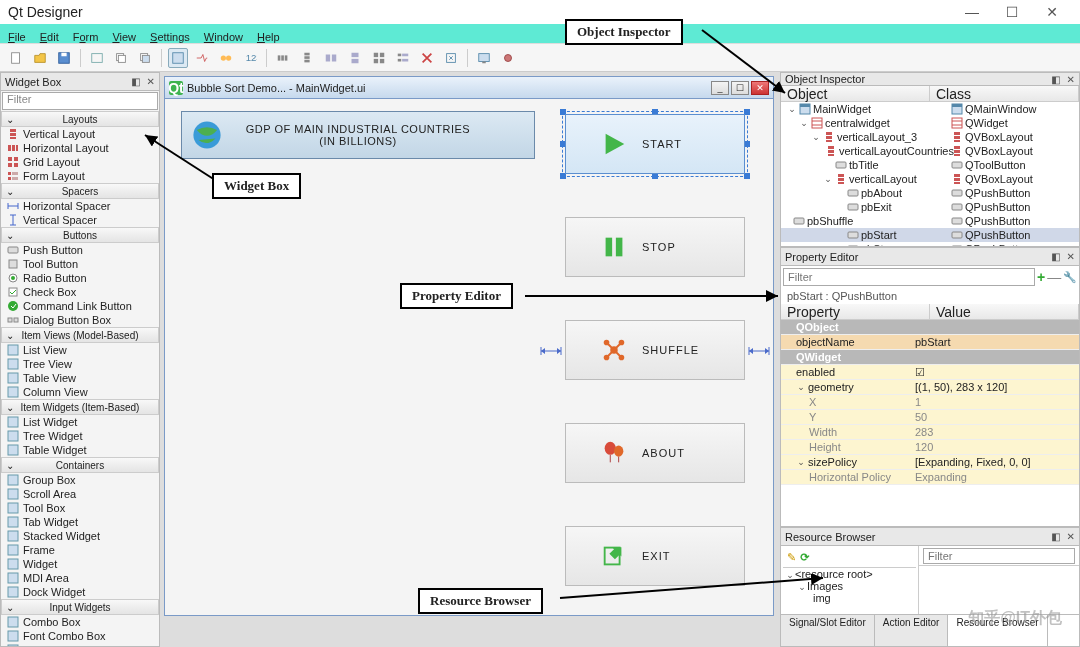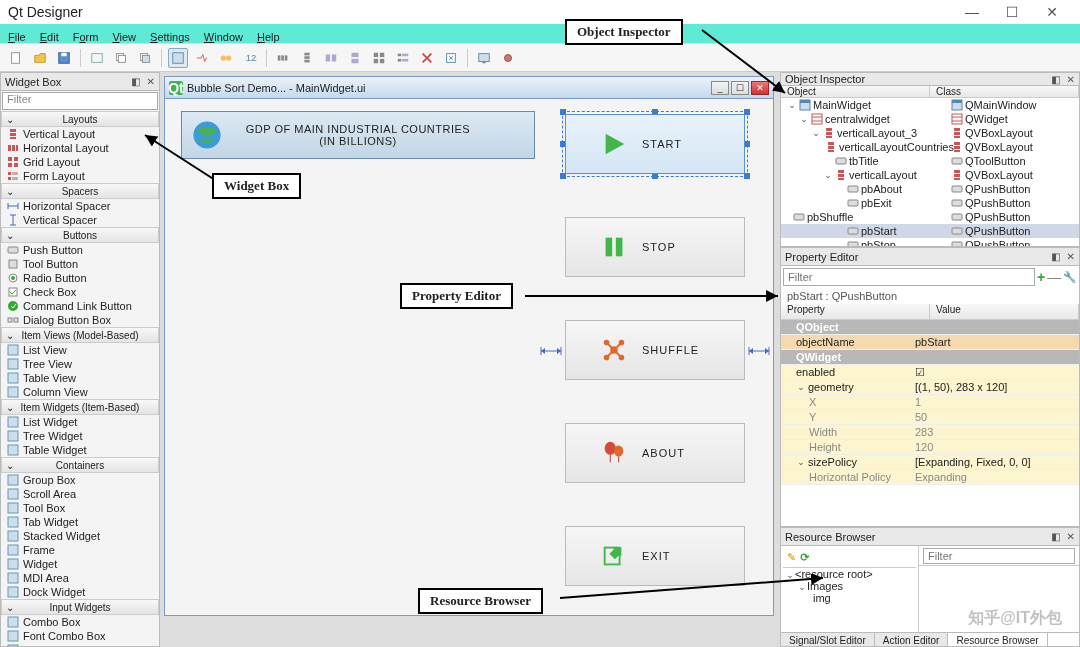--- a/index.html
+++ b/index.html
@@ -36,21 +36,21 @@
 .titlecard{position:absolute;left:16px;top:12px;width:354px;height:48px;background:linear-gradient(#dce9f3,#c2d6e6);border:1px solid #6b8aaa;display:flex;flex-direction:column;align-items:center;justify-content:center;font-family:Georgia,serif;font-size:13px;color:#2a4a6a;letter-spacing:0.5px}
 .titlecard .globe{position:absolute;left:8px;top:6px;width:34px;height:34px}
 .bigbtn{position:absolute;left:400px;width:180px;height:60px;border:1px solid #bbb;background:linear-gradient(#f6f6f6,#e6e6e6);display:flex;align-items:center;gap:14px;padding-left:34px;font-family:Georgia,serif;font-size:14px;color:#555;letter-spacing:1px}
 .bigbtn.sel{border:1px solid #5a8ed0;background:linear-gradient(#e8f2fb,#d4e6f5)}
 .bigbtn .bi{width:28px;height:28px}
 .selhandles{position:absolute;border:1px dashed #3a7bd5}
 .selhandles i{position:absolute;width:6px;height:6px;background:#3a7bd5}
 .right{width:300px;display:flex;flex-direction:column}
 .tree{flex:0 0 175px;overflow:hidden;background:#fff}
 .tree-hd{display:flex;height:16px;border-bottom:1px solid #ccc}
-.tree-hd span{flex:1;padding-left:6px;background:linear-gradient(#f8f8f8,#e8e8e8);border-right:1px solid #ccc;font-size:10px}
+.tree-hd span{flex:1;padding-left:6px;background:linear-gradient(#f8f8f8,#e8e8e8);border-right:1px solid #ccc;font-size:14px}
 .trow{display:flex;height:14px;align-items:center}
 .trow .c1{width:170px;display:flex;align-items:center;gap:2px}
 .trow .c2{flex:1;display:flex;align-items:center;gap:2px}
 .trow.sel{background:#d0d8e8}
 .tw{width:10px;display:inline-block;text-align:center;font-size:9px;color:#555}
 .ico{width:12px;height:12px;display:inline-flex;align-items:center;justify-content:center}
 .prop{flex:1;background:#fff;display:flex;flex-direction:column;overflow:hidden}
 .prop .filterrow{display:flex;align-items:center;gap:2px;padding:2px}
 .prop .filterrow input{flex:1;height:18px;border:1px solid #aaa;padding:0 4px;color:#888}
 .prop .ctx{height:16px;padding:2px 6px;color:#555}
@@ -63,21 +63,21 @@
 .prow.y{background:#fdf5d0}
 .prow.o{background:#f5dab0}
 .prow.sub{background:#fdf5d0}
 .prow.sub .p1{padding-left:28px;color:#888}
 .prow.sub .p2{color:#888}
 .res{flex:0 0 120px;background:#fff;display:flex;flex-direction:column}
 .res .rtool{height:20px;display:flex;align-items:center;gap:4px;padding:0 4px;border-bottom:1px solid #ccc}
 .res .rbody{flex:1;display:flex}
 .res .rtree{width:150px;border-right:1px solid #ccc;padding:2px}
 .res .rview{flex:1;display:flex;flex-direction:column}
-.tabs{height:14px;display:flex;border-top:1px solid #bbb}
+.tabs{height:32px;display:flex;border-top:1px solid #bbb}
 .tabs span{padding:2px 8px;border-right:1px solid #bbb;background:#e8e8e8;font-size:10px}
 .tabs span.act{background:#fff}
 .callout{position:absolute;border:2px solid #000;background:#fff;padding:3px 10px;font-weight:bold;font-size:13px;z-index:50;font-family:Georgia,serif}
 .arrow{position:absolute;z-index:49;pointer-events:none}
 .wm{position:absolute;right:18px;bottom:18px;font-size:16px;color:#999;font-weight:bold;opacity:0.6;z-index:60}
 </style>
 </head>
 <body>
 
 <div class="titlebar">

